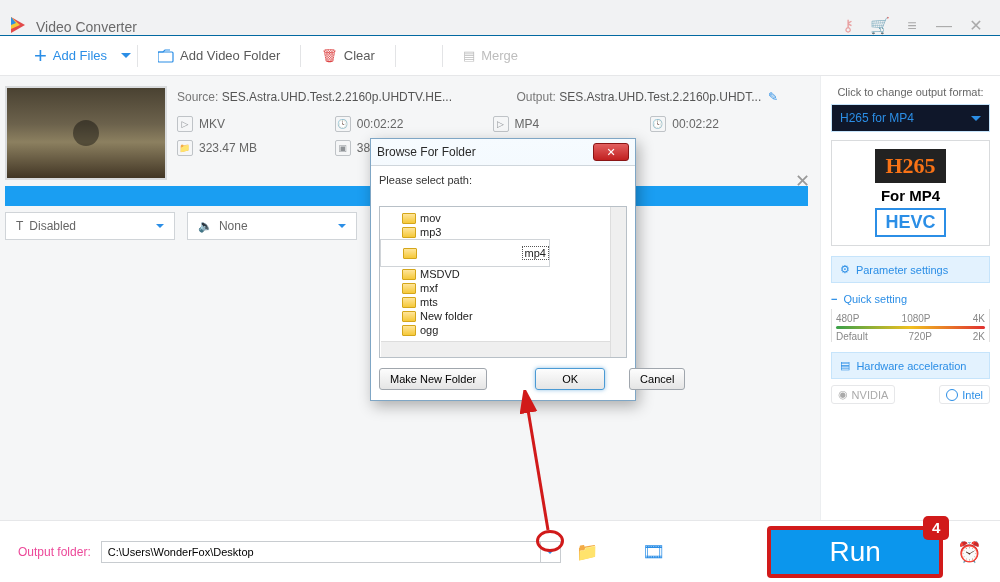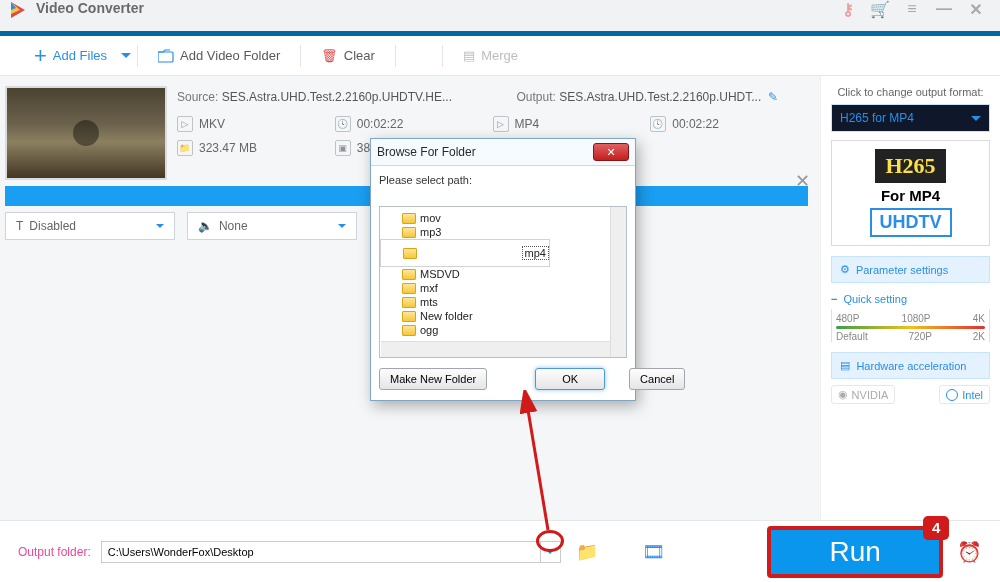--- a/index.html
+++ b/index.html
@@ -1,19 +1,19 @@
 <!DOCTYPE html>
 <html><head>
 <meta charset="utf-8">
 <style>
 * { box-sizing: border-box; margin: 0; padding: 0; font-family: "Segoe UI", Arial, sans-serif; }
 body { width: 1000px; height: 582px; background: #f5f6f7; overflow: hidden; position: relative; }
 
 
-.titlebar { height: 36px; background: #f1f2f3; display: flex; align-items: flex-start; padding: 0 8px; border-bottom: 5px solid #0369a1; font-weight: bold; }
+.titlebar { height: 36px; background: #f1f2f3; display: flex; align-items: flex-end; padding: 0 8px; border-bottom: 1px solid #0369a1; }
 .titlebar .logo { margin-right: 8px; }
 .titlebar .title { color: #6a6a6a; font-size: 14px; }
 .titlebar .spacer { flex: 1; }
 .titlebar .tb-icon { width: 32px; text-align: center; color: #aaa; font-size: 16px; cursor: pointer; }
 
 
 .toolbar { height: 40px; background: #fff; display: flex; align-items: center; border-bottom: 1px solid #e6e7e9; padding: 0 20px; }
 .tool-btn { display: flex; align-items: center; gap: 6px; padding: 4px 14px; color: #5a5a5a; font-size: 13px; cursor: pointer; }
 .tool-btn.primary { color: #2b8ee6; font-weight: 500; }
 .tool-btn.merge { color: #bdbdbd; }
@@ -39,21 +39,21 @@
 .meta-row .mi { width: 16px; height: 16px; border: 1px solid #bfc3c7; border-radius: 2px; display: inline-flex; align-items: center; justify-content: center; font-size: 9px; color: #8e9296;}
 .blue-bar { height: 20px; background: #1a9ef2; margin-top: 6px; }
 .controls-row { display: flex; gap: 12px; margin-top: 6px; }
 .sel { height: 28px; border: 1px solid #d0d4d8; background: #fff; display: flex; align-items: center; padding: 0 10px; font-size: 12px; color: #666; width: 170px; justify-content: space-between; }
 .sel .cd { width: 0; height: 0; border-left: 4px solid transparent; border-right: 4px solid transparent; border-top: 4px solid #2b8ee6; }
 
 
 .rp-title { font-size: 11px; color: #666; text-align: center; margin-bottom: 6px; }
 .format-sel { background: #0f172a; color: #2b8ee6; border: 1px solid #c6e4fb; padding: 6px 8px; font-size: 12px; display: flex; align-items: center; justify-content: space-between; }
 .format-box { border: 1px solid #d9dbdd; padding: 8px; text-align: center; margin-top: 8px; }
-.h265-badge { background: #222; color: #fde047; font-size: 22px; font-weight: bold; padding: 4px 10px; display: inline-block; font-family: Georgia, serif;}
+.h265-badge { background: #222; color: #f97316; font-size: 22px; font-weight: bold; padding: 4px 10px; display: inline-block; font-family: Georgia, serif;}
 .format-box .fmp4 { font-size: 15px; font-weight: bold; margin-top: 4px; }
 .hevc-badge { border: 2px solid #2b8ee6; color: #2b8ee6; font-size: 18px; font-weight: bold; padding: 2px 8px; display: inline-block; margin-top: 4px; }
 .rp-btn { background: #e3f2fe; color: #2b8ee6; border: 1px solid #c6e4fb; padding: 6px 8px; font-size: 11px; display: flex; align-items: center; gap: 6px; margin-top: 10px; }
 .quick-hdr { font-size: 11px; color: #2b8ee6; display: flex; align-items: center; gap: 6px; margin-top: 10px;}
 .scale-frame { border-left: 1px solid #e0e0e0; border-right: 1px solid #e0e0e0; padding: 4px 4px 0 4px; margin-top:4px; }
 .res-row { display: flex; justify-content: space-between; font-size: 10px; color: #888; }
 .res-line { height: 3px; background: linear-gradient(to right, #3aa04a, #f0c020, #e03030); border-radius: 2px; margin: 2px 0;}
 .vendor-row { display: flex; justify-content: space-between; margin-top: 6px;}
 .vendor { font-size: 11px; color: #aaa; border: 1px solid #e6e7e9; padding: 2px 6px; border-radius: 3px; display: flex; align-items: center; gap:4px;}
 .vendor.intel { color: #2b8ee6; }
@@ -215,21 +215,21 @@
 
   <div class="right">
     <div class="rp-title">Click to change output format:</div>
     <div class="format-sel">
       <span>H265 for MP4</span>
       <span class="caret-down"></span>
     </div>
     <div class="format-box">
       <div class="h265-badge">H265</div>
       <div class="fmp4">For MP4</div>
-      <div class="hevc-badge">UHDTV</div>
+      <div class="hevc-badge">HEVC</div>
     </div>
     <div class="rp-btn">
       <span>⚙</span>
       <span>Parameter settings</span>
     </div>
     <div class="quick-hdr">
       <span style="font-weight:bold;">−</span>
       <span>Quick setting</span>
     </div>
     <div class="scale-frame">

